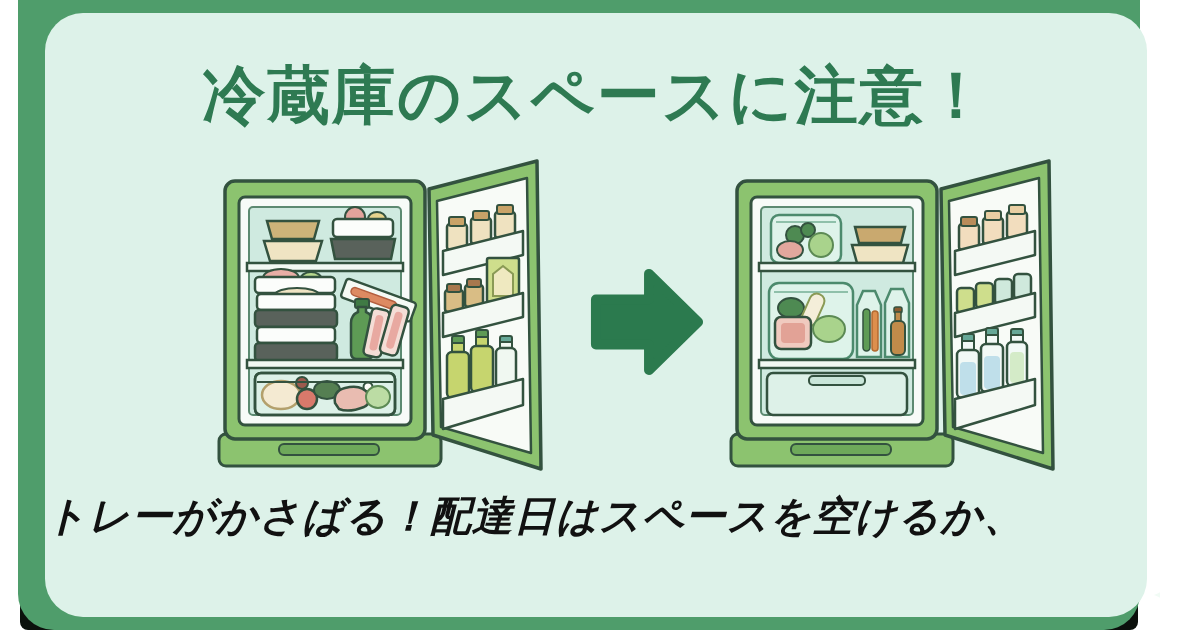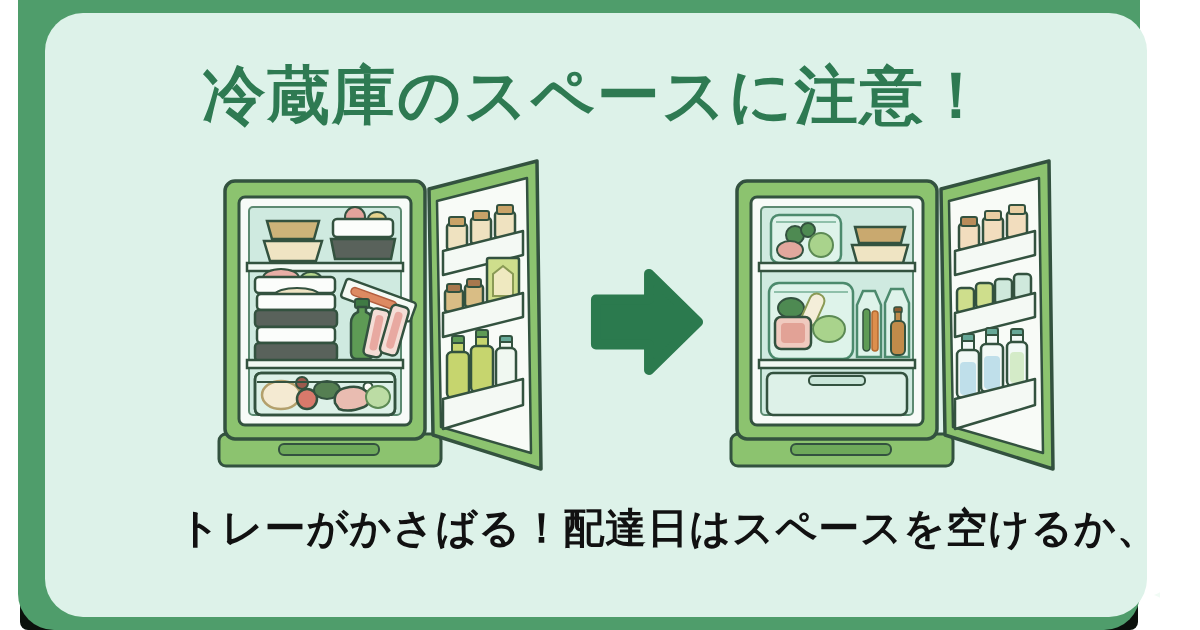--- a/index.html
+++ b/index.html
@@ -24,23 +24,23 @@
   .title{
     position:absolute;left:0;top:40px;width:100%;margin:0;
     text-align:center;font-size:63px;font-weight:bold;letter-spacing:2px;
     color:var(--title-green,#2e7a52);
   }
   .fridge{position:absolute;width:360px;height:330px;}
   .fridge-left{left:160px;top:138px;}
   .fridge-right{left:672px;top:138px;}
   .arrow{position:absolute;left:543px;top:252px;width:118px;height:114px;}
   .caption{
-    position:absolute;left:0;top:476px;width:100%;margin:12px;
-    text-align:right;font-size:41px;font-weight:bold;line-height:54px;
-    color:var(--caption-black,#111111);letter-spacing:1px;
+    position:absolute;left:0;top:476px;width:100%;margin:0;
+    text-align:left;font-size:41px;font-weight:bold;line-height:54px;
+    color:var(--caption-black,#111111);letter-spacing:1px;font-style:italic;
   }
   .sparkle{position:absolute;left:1106px;top:560px;width:44px;height:44px;}
   svg{display:block;}
 </style>
 </head>
 <body>
 
 <div class="canvas">
   <div class="shadow"></div>
   <div class="card"></div>

